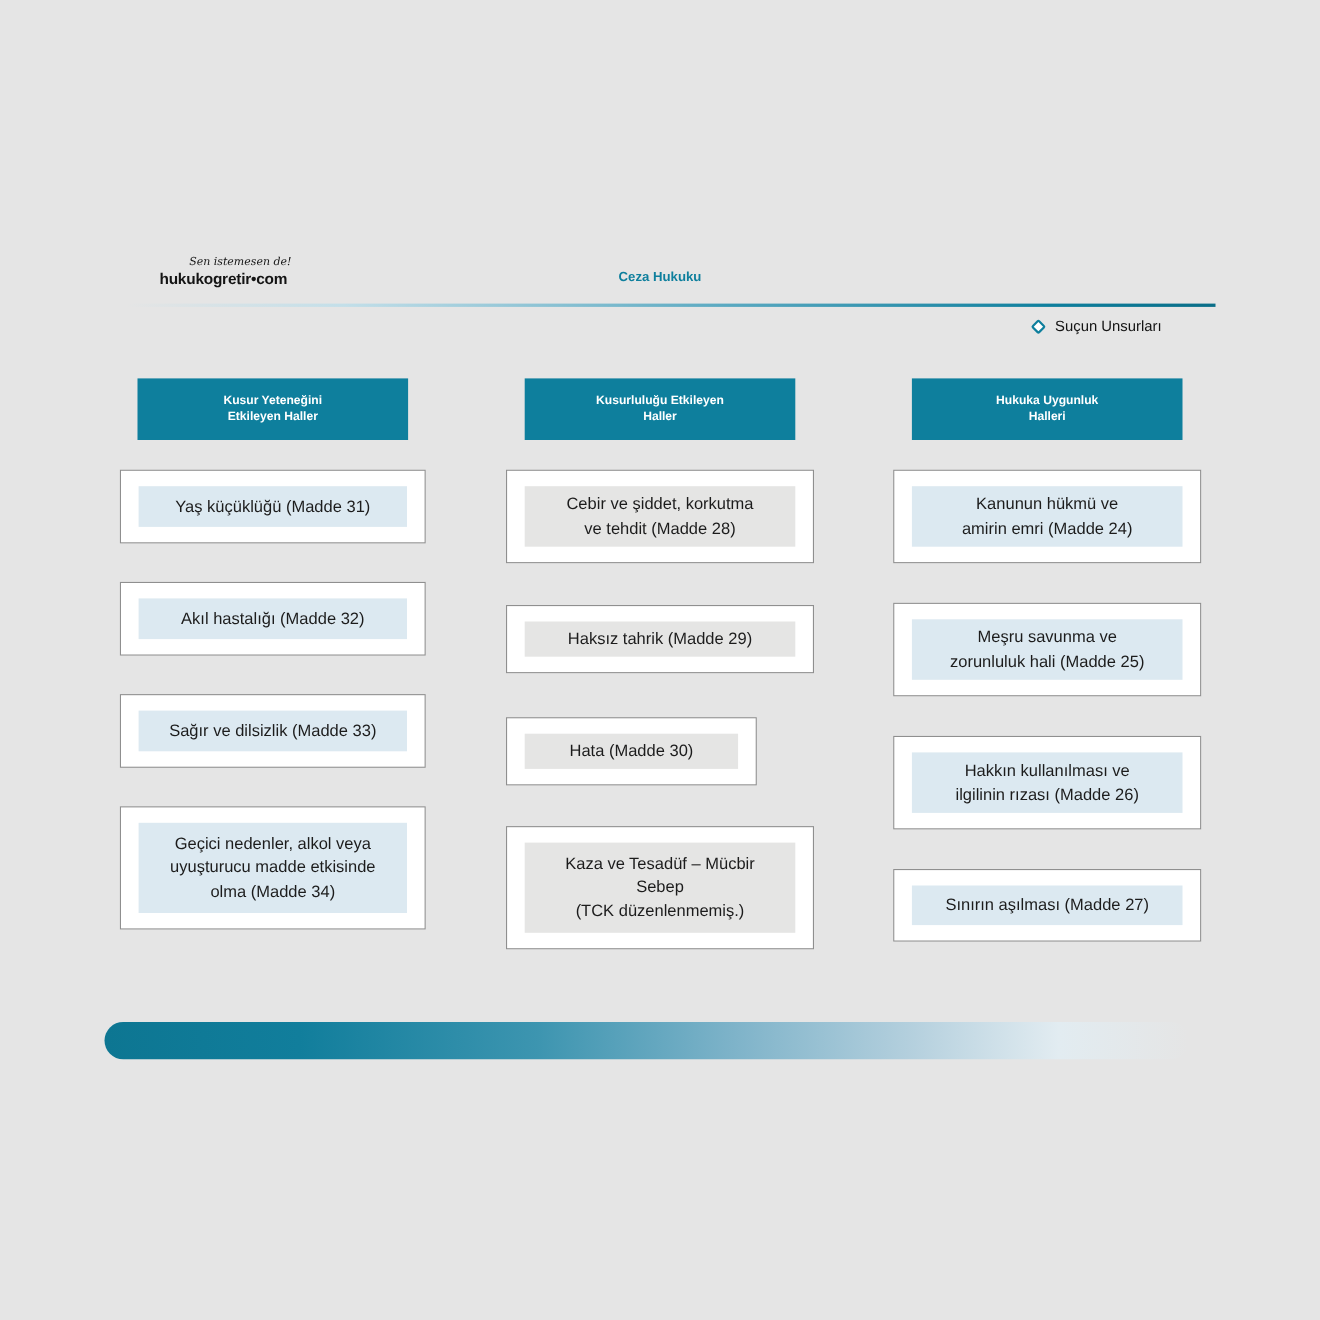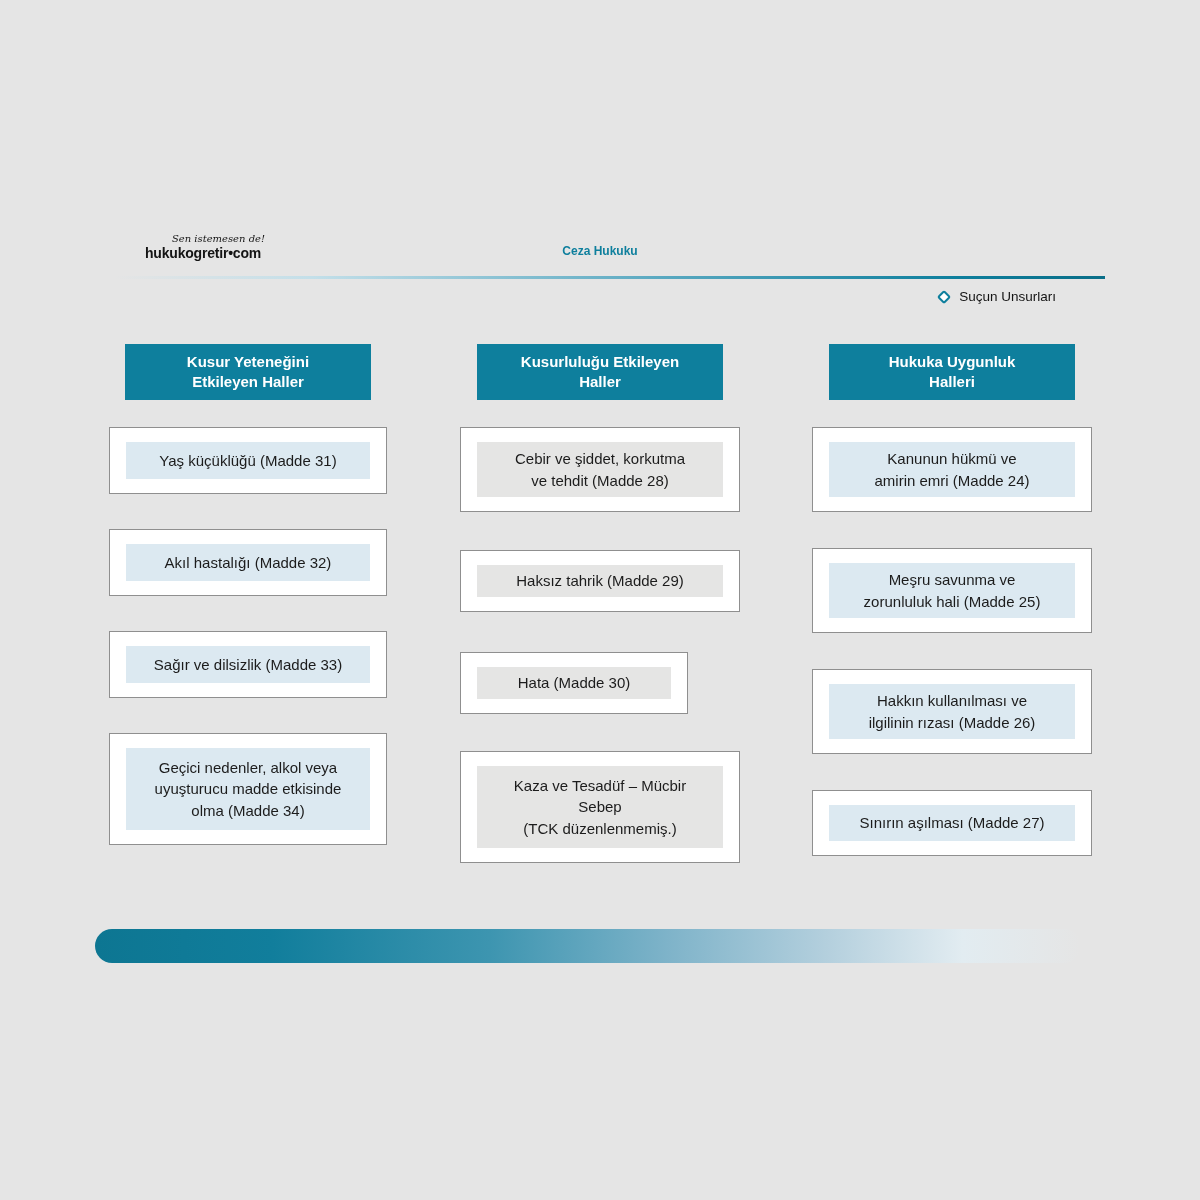--- a/index.html
+++ b/index.html
@@ -22,21 +22,21 @@
                   transform: rotate(45deg); border-radius: 2px; background: #fff; }
   .topic-label { font-size: 13.5px; color: #141414; }
 
   .header-rule { position: absolute; left: 115px; top: 276px; width: 990px; height: 3px;
     background: linear-gradient(to right, rgba(255,255,255,0) 0%, #c3dfe9 20%,
                 #5aa9c1 55%, #0e7f9d 85%, #0a6e88 100%); }
 
   
   .col-header { position: absolute; width: 246px; height: 56px; background: #0e7f9d; color: #ffffff;
     display: flex; align-items: center; justify-content: center; text-align: center;
-    font-size: 15px; font-weight: bold; line-height: 1.35; white-space: pre-line; }
+    font-size: 11px; font-weight: bold; line-height: 1.35; white-space: pre-line; }
 
   .box { position: absolute; background: #ffffff; border: 1px solid #8f8f8f;
          padding: 14px 16px; display: flex; }
   .cell { flex: 1; display: flex; align-items: center; justify-content: center; text-align: center;
           font-size: 15px; color: #1c1c1c; line-height: 1.42; white-space: pre-line; }
   .cell.blue { background: #dce9f1; }
   .cell.gray { background: #e5e5e4; }
 
   
   .bottom-bar { position: absolute; left: 95px; top: 929px; width: 986px; height: 34px;

